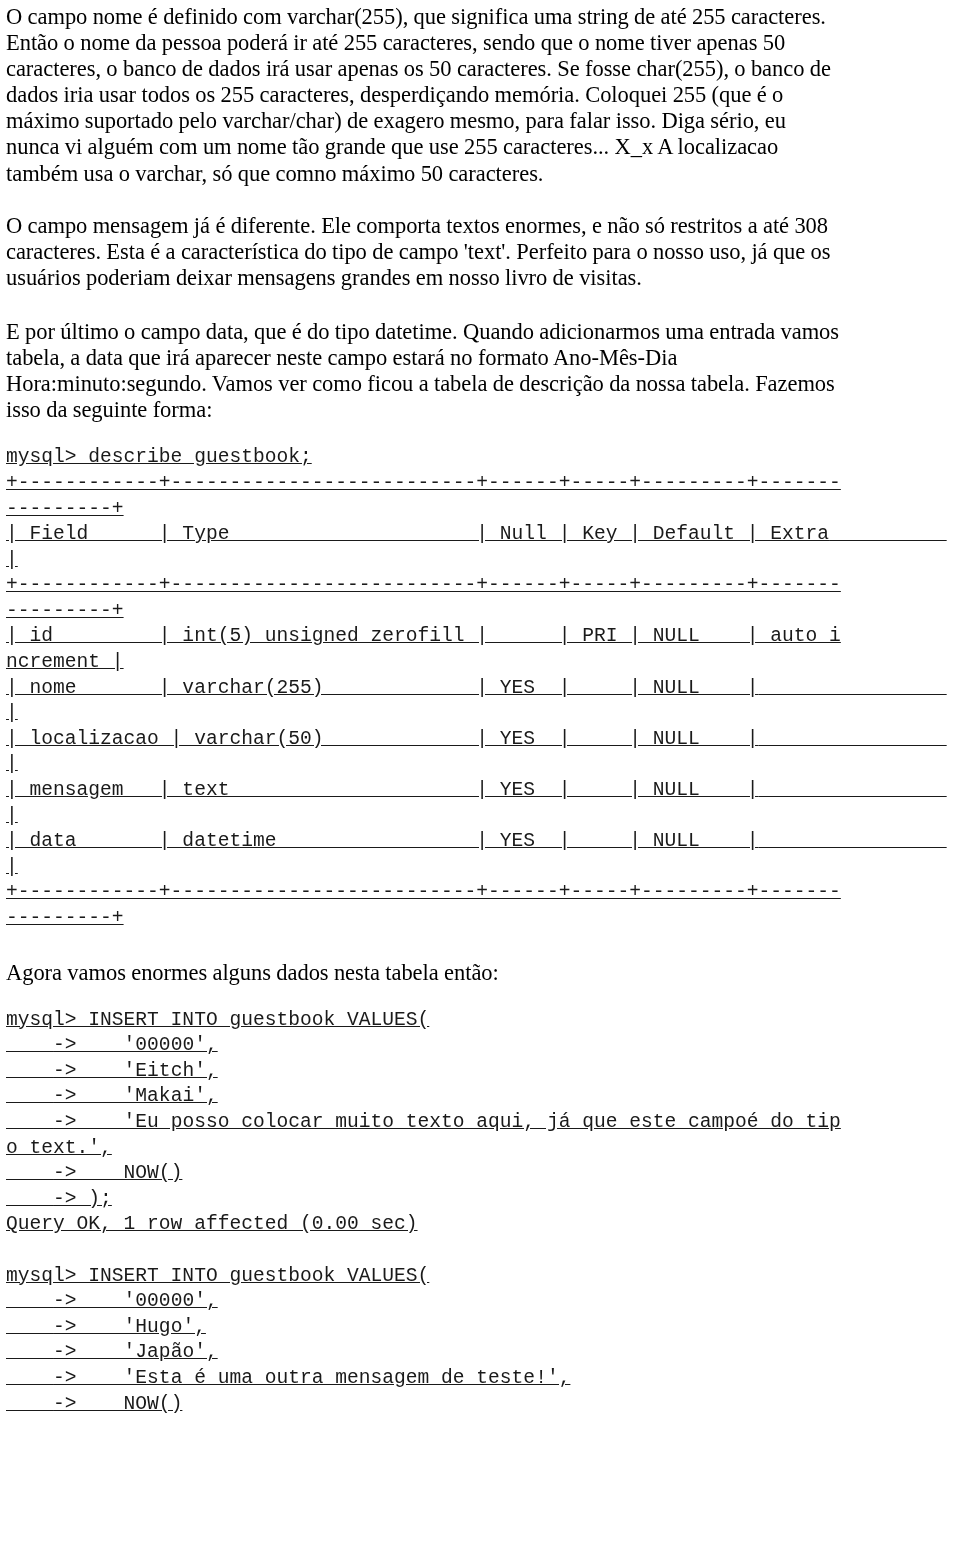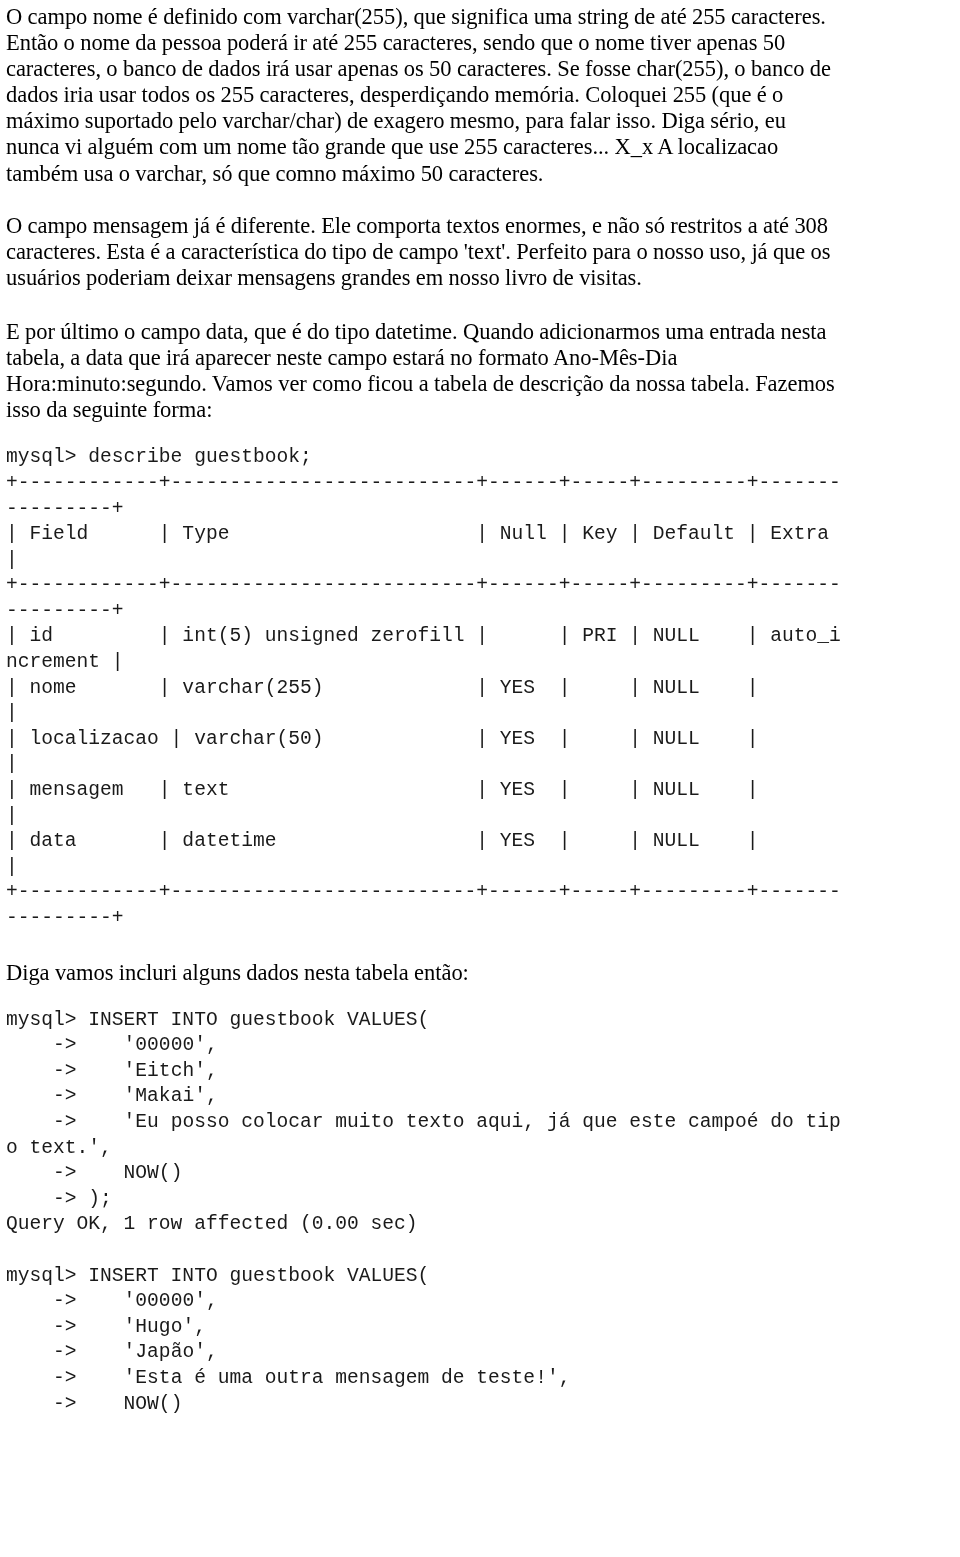--- a/index.html
+++ b/index.html
@@ -41,54 +41,55 @@
     margin: 0;
     font-family: "Liberation Mono", "DejaVu Sans Mono", monospace;
     font-size: 19.6px;
     line-height: 25.6px;
     white-space: pre-wrap;
     word-break: break-all;
     overflow-wrap: anywhere;
     color: #1a1a1a;
     letter-spacing: 0px;
     tab-size: 4;
+    text-decoration: underline;
   }
 </style>
 </head>
 <body>
 
 <div class="page">
   <div class="content">
 
     <p class="para">O campo nome é definido com varchar(255), que significa uma string de até 255 caracteres. Então o nome da pessoa poderá ir até 255 caracteres, sendo que o nome tiver apenas 50 caracteres, o banco de dados irá usar apenas os 50 caracteres. Se fosse char(255), o banco de dados iria usar todos os 255 caracteres, desperdiçando memória. Coloquei 255 (que é o máximo suportado pelo varchar/char) de exagero mesmo, para falar isso. Diga sério, eu nunca vi alguém com um nome tão grande que use 255 caracteres... X_x A localizacao também usa o varchar, só que comno máximo 50 caracteres.</p>
 
     <div class="gap-sm"></div>
 
     <p class="para">O campo mensagem já é diferente. Ele comporta textos enormes, e não só restritos a até 308 caracteres. Esta é a característica do tipo de campo 'text'. Perfeito para o nosso uso, já que os usuários poderiam deixar mensagens grandes em nosso livro de visitas.</p>
 
     <div class="gap-md"></div>
 
-    <p class="para">E por último o campo data, que é do tipo datetime. Quando adicionarmos uma entrada nesta tabela, a data que irá aparecer neste campo estará no formato Ano-Mês-Dia Hora:minuto:segundo. Vamos ver como ficou a tabela de descrição da nossa tabela. Fazemos isso da seguinte forma:</p>
+    <p class="para">E por último o campo data, que é do tipo datetime. Quando adicionarmos uma entrada vamos tabela, a data que irá aparecer neste campo estará no formato Ano-Mês-Dia Hora:minuto:segundo. Vamos ver como ficou a tabela de descrição da nossa tabela. Fazemos isso da seguinte forma:</p>
 
     <div class="gap-code-top"></div>
 
     <pre class="code">mysql&gt; describe guestbook;
 +------------+--------------------------+------+-----+---------+----------------+
 | Field      | Type                     | Null | Key | Default | Extra          |
 +------------+--------------------------+------+-----+---------+----------------+
 | id         | int(5) unsigned zerofill |      | PRI | NULL    | auto_increment |
 | nome       | varchar(255)             | YES  |     | NULL    |                |
 | localizacao | varchar(50)             | YES  |     | NULL    |                |
 | mensagem   | text                     | YES  |     | NULL    |                |
 | data       | datetime                 | YES  |     | NULL    |                |
 +------------+--------------------------+------+-----+---------+----------------+</pre>
 
     <div class="gap-md"></div>
 
-    <p class="para">Diga vamos incluri alguns dados nesta tabela então:</p>
+    <p class="para">Agora vamos enormes alguns dados nesta tabela então:</p>
 
     <div class="gap-code-top"></div>
 
     <pre class="code">mysql&gt; INSERT INTO guestbook VALUES(
     -&gt;    '00000',
     -&gt;    'Eitch',
     -&gt;    'Makai',
     -&gt;    'Eu posso colocar muito texto aqui, já que este campoé do tipo text.',
     -&gt;    NOW()
     -&gt; );

